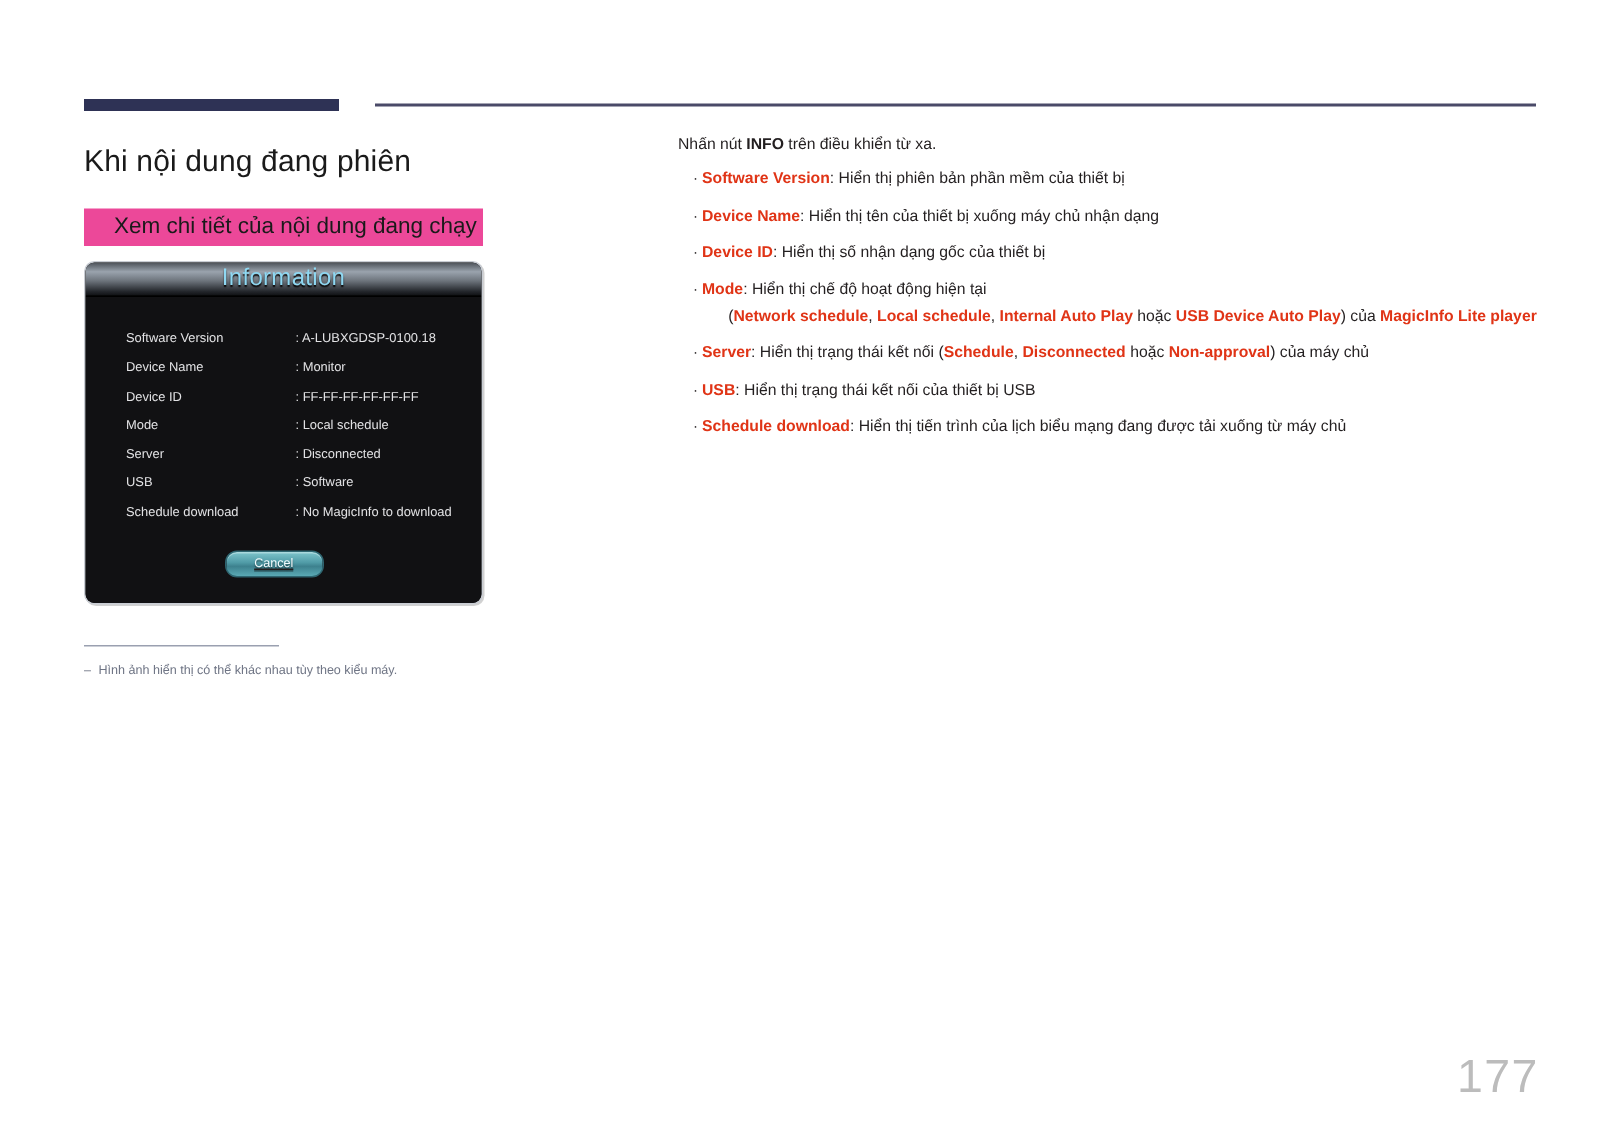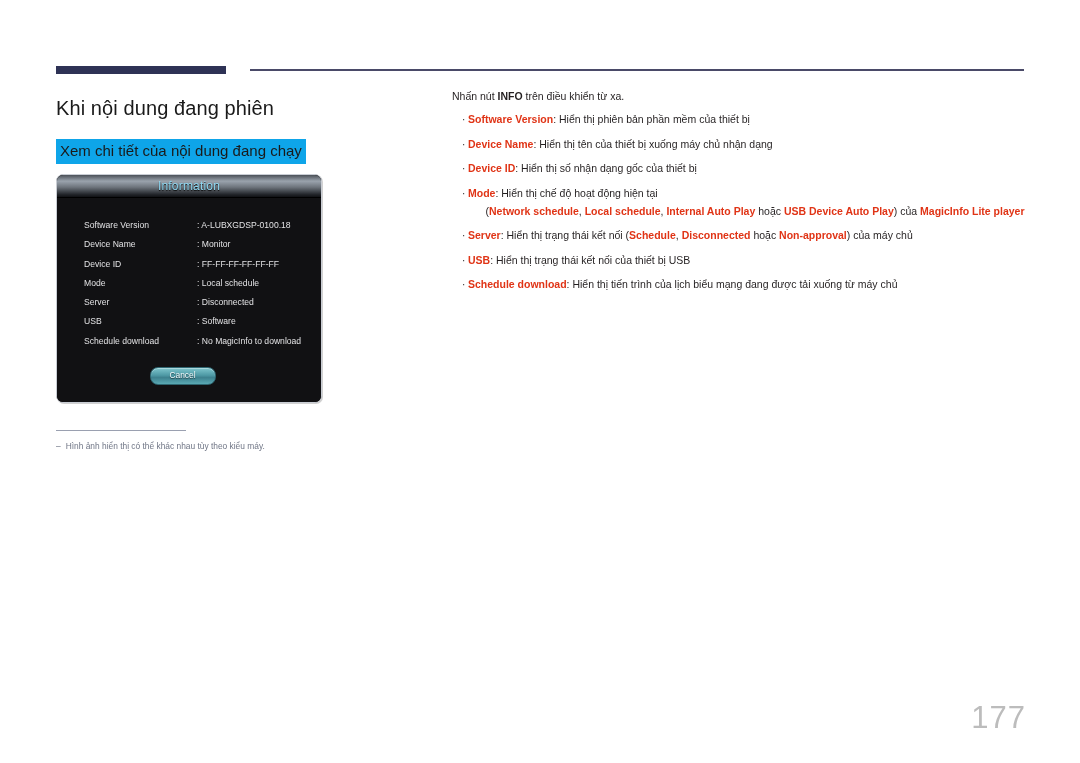--- a/index.html
+++ b/index.html
@@ -52,25 +52,25 @@
     line-height: 26px;
     letter-spacing: .1px;
     color: #1a1a1a;
     margin: 0 0 18px 0;
   }
   .sub-title-wrap {
     margin: 0 0 10px 0;
   }
   .sub-title {
     display: inline-block;
-    background: #0ea5e9;
+    background: #ec4899;
     color: #1a1a1a;
     font-size: 15px;
     line-height: 21px;
-    padding: 1px 4px 3px 4px;
+    padding: 1px 4px 3px 20px;
     white-space: nowrap;
   }
 
   
   .osd {
     position: relative;
     width: 264px;
     margin-top: 8px;
     border-radius: 7px;
     background: #0a0a0a;
@@ -81,21 +81,21 @@
   .osd-titlebar {
     height: 22px;
     background: linear-gradient(to bottom, #4c5158 0%, #9aa3ad 28%, #6e757d 55%, #23262b 88%, #101114 100%);
     border-bottom: 1px solid #000;
     display: flex;
     align-items: center;
     justify-content: center;
     position: relative;
   }
   .osd-title {
-    font-size: 12px;
+    font-size: 16px;
     color: #8fd8f2;
     text-shadow: 0 1px 1px #000;
     letter-spacing: .2px;
   }
   .osd-body {
     background: #111113;
     padding: 18px 0 8px 0;
     min-height: 178px;
   }
   .osd-rows {
@@ -110,20 +110,21 @@
   }
   .osd-label {
     width: 113px;
     flex: none;
   }
   .osd-value { flex: none; }
   .osd-footer {
     display: flex;
     justify-content: center;
     padding: 16px 13px 6px 0;
+    text-decoration: underline;
   }
   .osd-cancel {
     width: 64px;
     height: 16px;
     border-radius: 8px;
     background: linear-gradient(to bottom, #7fc6cd 0%, #4f9aa6 45%, #3d818e 60%, #5aa9b4 100%);
     border: 1px solid #2e6570;
     color: #f2fbfd;
     font-size: 8.4px;
     line-height: 15px;

